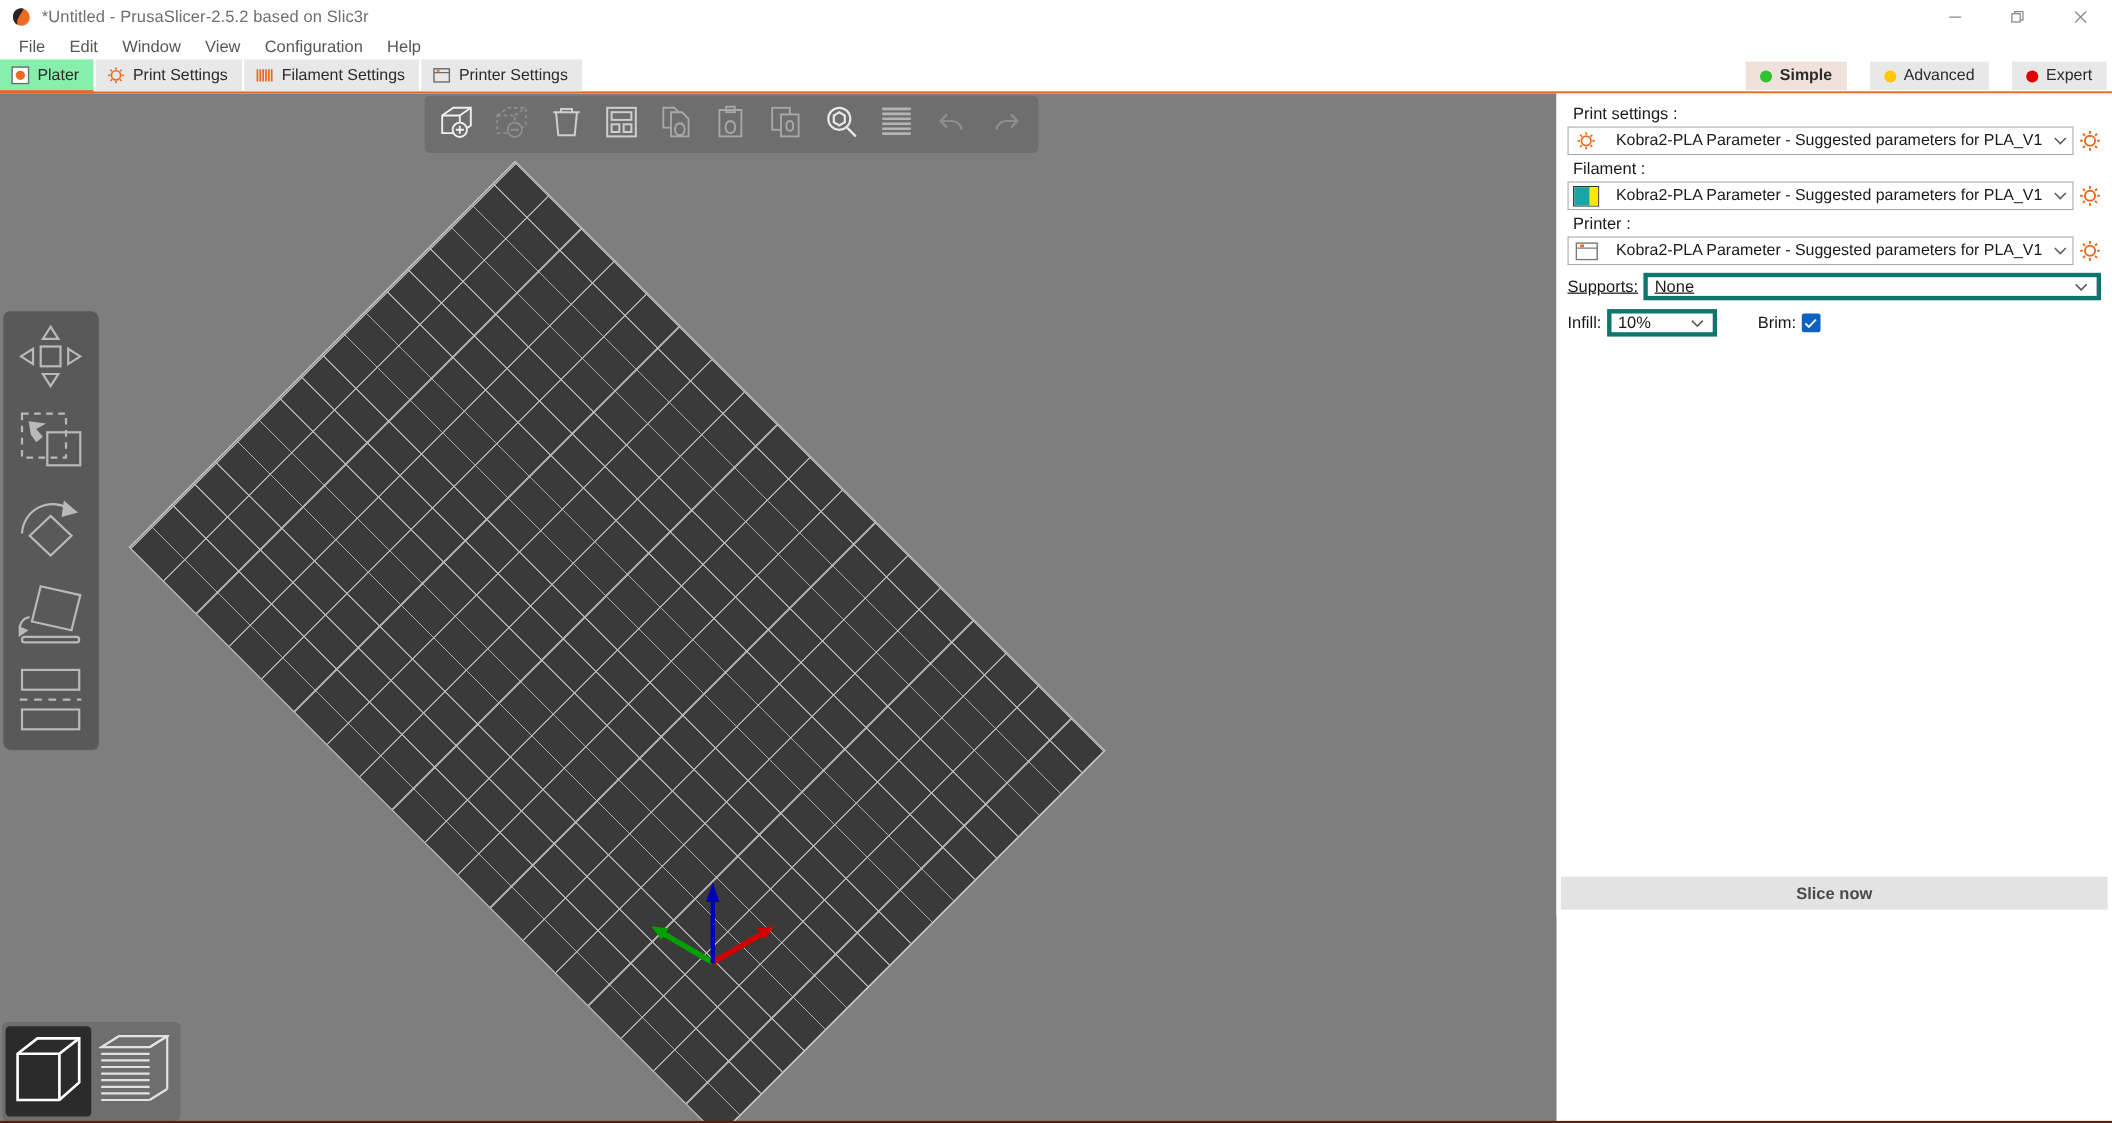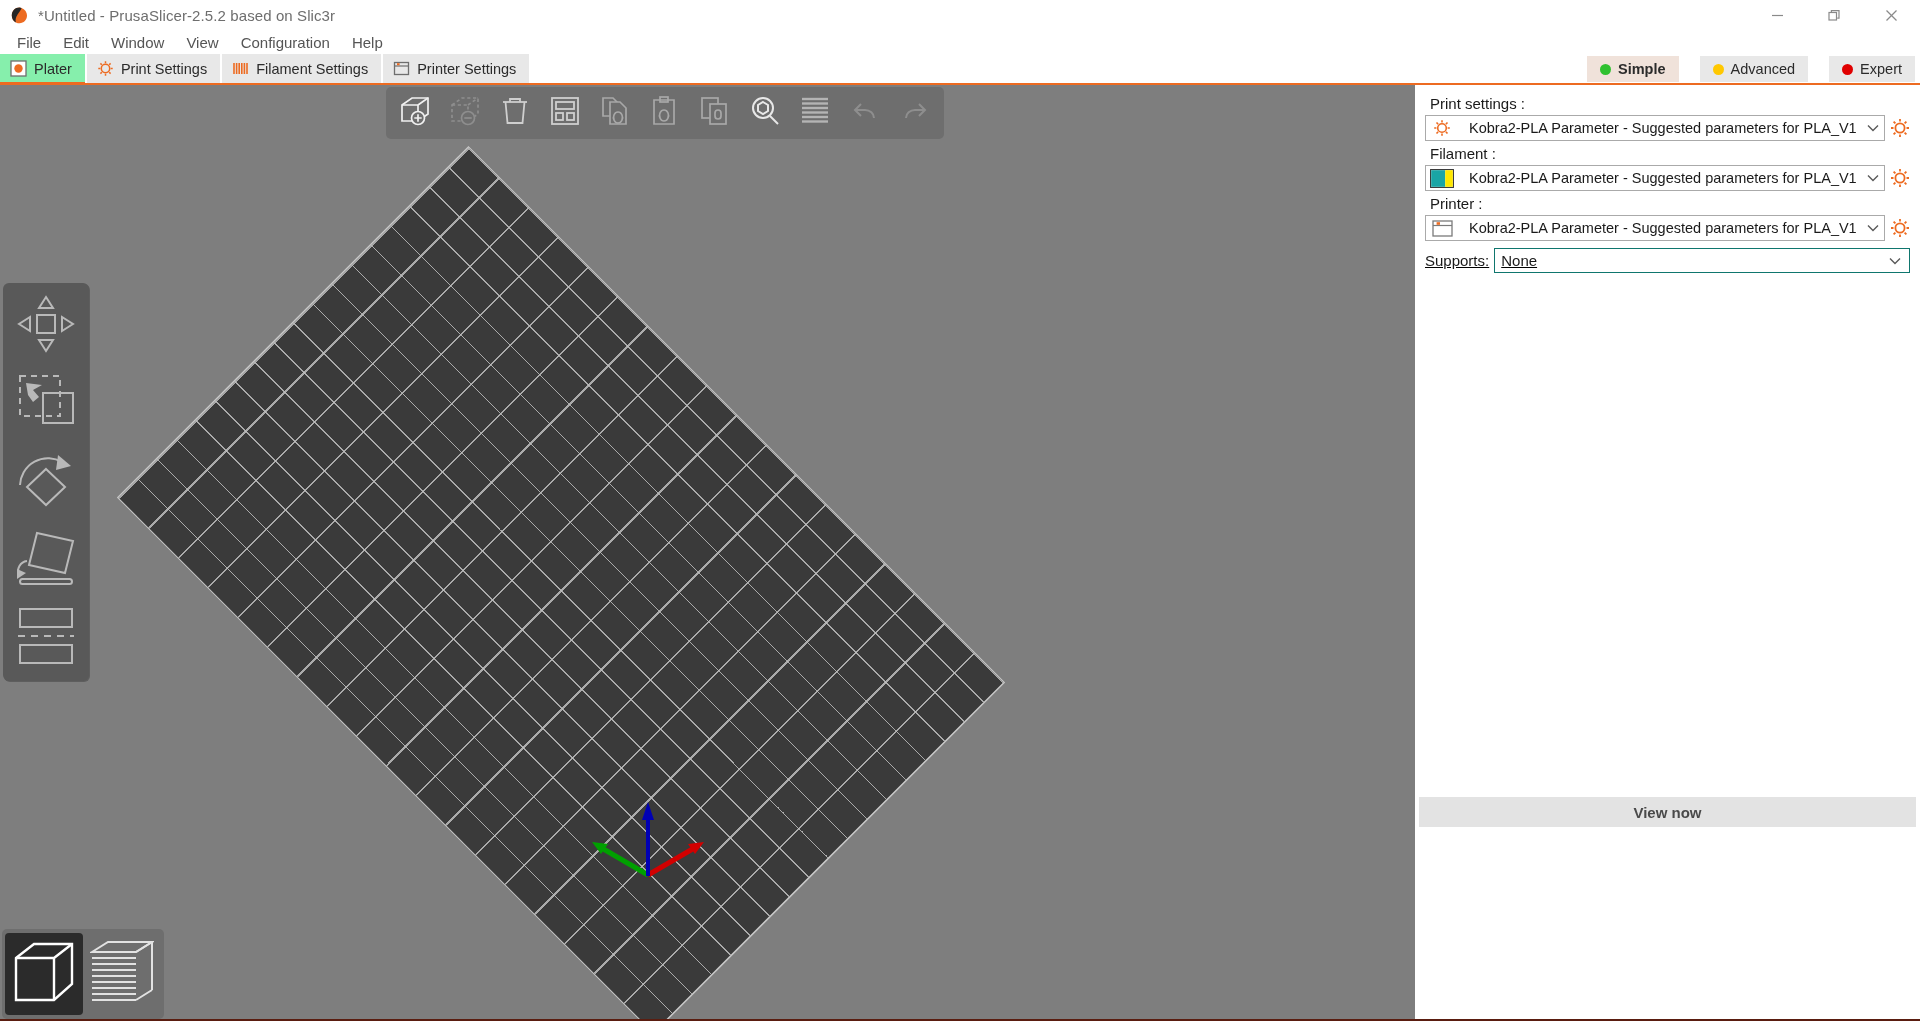--- a/index.html
+++ b/index.html
@@ -139,21 +139,21 @@
   }
   .combo-arrow {
     width: 22px; flex: 0 0 22px; display: flex; align-items: center; justify-content: center;
     color: #5a5a5a;
   }
   .cog-edit { width: 20px; height: 20px; flex: 0 0 20px; }
 
   .row-supports { display: flex; align-items: center; gap: 5px; margin-top: 7px; text-decoration: underline; }
   .row-supports .lbl { font-size: 15px; color: #1a1a1a; white-space: nowrap; }
   .plain-combo {
-    height: 25px; border: 1px solid #0f766e; background: #ffffff;
+    height: 25px; border: 4px solid #0f766e; background: #ffffff;
     display: flex; align-items: center; font-size: 15px; color: #1a1a1a;
     padding-left: 6px;
   }
   .row-infill { display: flex; align-items: center; gap: 5px; margin-top: 8px; }
   .checkbox {
     width: 17px; height: 17px; background: #0b62c4; border-radius: 2px;
     display: flex; align-items: center; justify-content: center;
   }
 
   .slice-btn {
@@ -600,18 +600,35 @@
       <div class="plain-combo" style="flex:1;position:relative">
         <span>None</span>
         <span class="combo-arrow" style="position:absolute;right:3px;top:0;height:100%">
           <svg width="12" height="8" viewBox="0 0 12 8">
               <polyline points="1,1.5 6,6.5 11,1.5" fill="none" stroke="#5a5a5a" stroke-width="1.4"></polyline>
             </svg>
         </span>
       </div>
     </div>
 
-
-    <div class="slice-btn">View now</div>
+    <div class="row-infill">
+      <span class="lbl" style="font-size:15px;color:#1a1a1a">Infill:</span>
+      <div class="plain-combo" style="width:100px;position:relative">
+        <span>10%</span>
+        <span class="combo-arrow" style="position:absolute;right:3px;top:0;height:100%">
+          <svg width="12" height="8" viewBox="0 0 12 8">
+              <polyline points="1,1.5 6,6.5 11,1.5" fill="none" stroke="#5a5a5a" stroke-width="1.4"></polyline>
+            </svg>
+        </span>
+      </div>
+      <span style="font-size:15px;color:#1a1a1a;margin-left:32px">Brim:</span>
+      <span class="checkbox">
+        <svg width="12" height="10" viewBox="0 0 12 10">
+            <polyline points="1.2,5 4.4,8.2 10.8,1.6" fill="none" stroke="#ffffff" stroke-width="1.7"></polyline>
+          </svg>
+      </span>
+    </div>
+
+    <div class="slice-btn">Slice now</div>
   </div>
 
   <div class="bottom-rule"></div>
 </div>
 
 </body></html>

